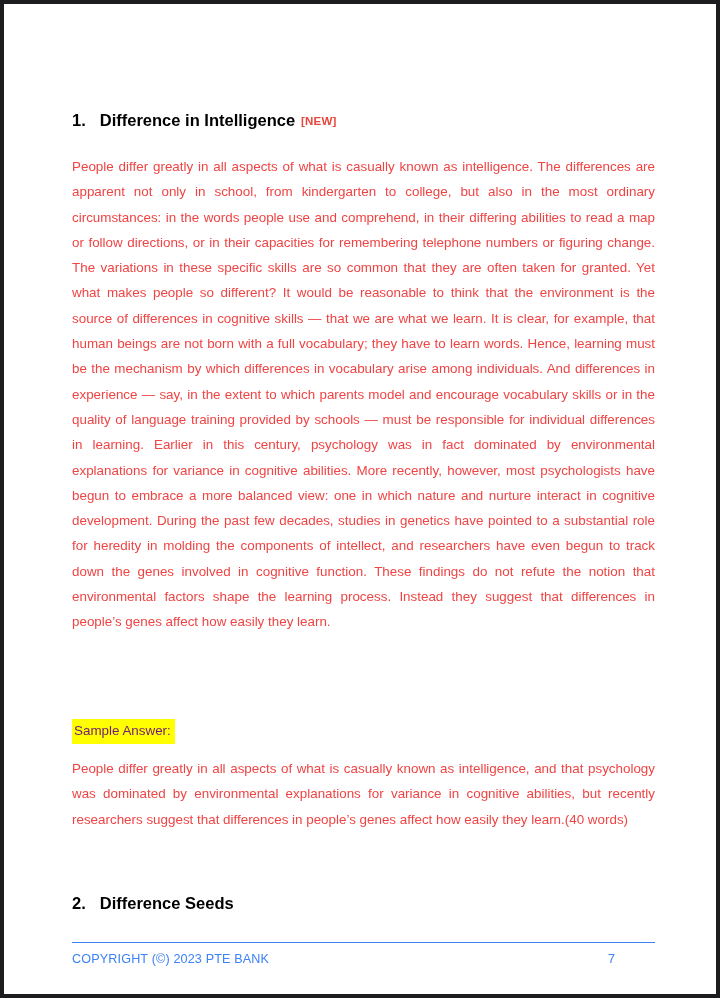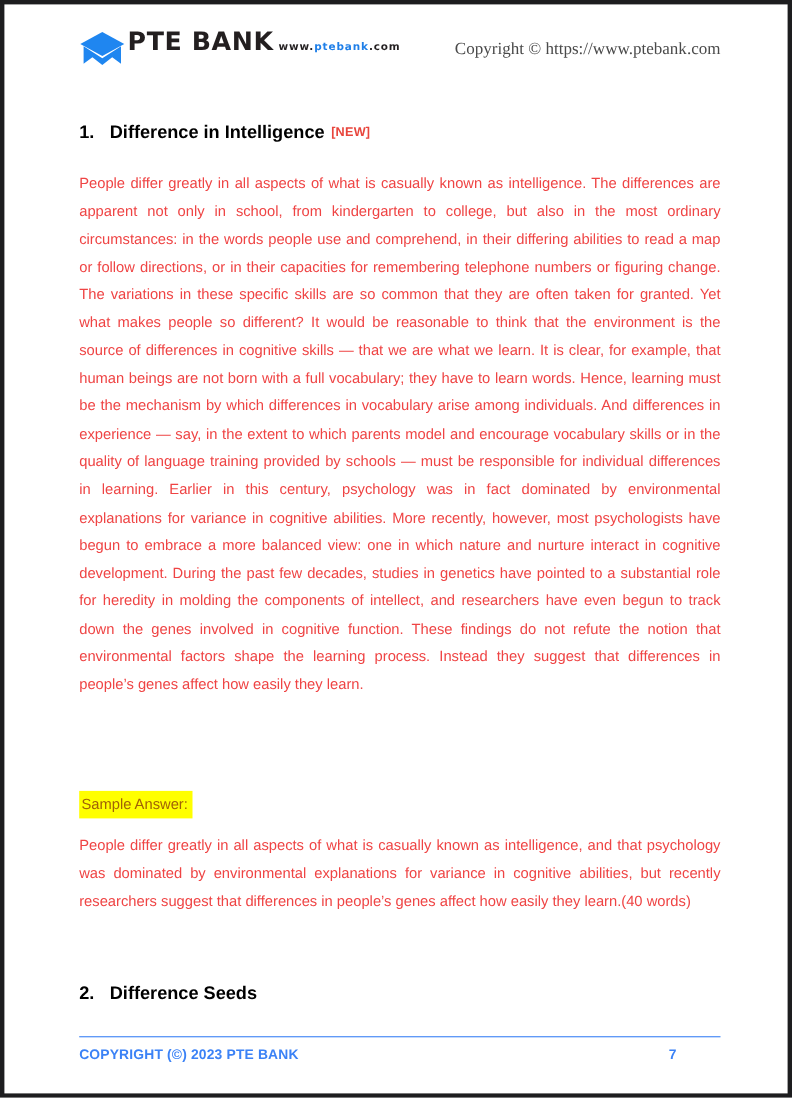--- a/index.html
+++ b/index.html
@@ -121,73 +121,53 @@
     position: absolute;
     left: 3px;
     top: 715px;
   }
   .sample-label {
     display: inline-block;
     background: #ffff00;
     font-size: 13.4px;
     line-height: 20px;
     padding: 2px 4px 3px 2px;
-    color: #a16207;
+    color: #701a75;
   }
 
   
   .footer {
     position: absolute;
     left: 3px;
     top: 938px;
     width: 583px;
     border-top: 1px solid #3b82f6;
     padding-top: 9px;
     display: flex;
     justify-content: space-between;
     align-items: baseline;
-    font-weight: bold;
   }
   .footer-text {
     font-size: 12.6px;
     color: #3b82f6;
     letter-spacing: 0.15px;
     white-space: nowrap;
   }
   .footer-page {
     font-size: 12.6px;
     color: #3b82f6;
     padding-right: 40px;
   }
 </style>
 </head>
 <body>
 
 <div class="page">
   <div class="inner">
 
-    <div class="header">
-
-      <div class="logo">
-        <span class="logo-mark">
-          <svg viewBox="0 0 42 34" width="42" height="34" aria-hidden="true">
-            <polygon points="21,1 41,12 21,23 1,12" fill="#1f86f0"></polygon>
-            <path d="M4,14 L4,30 L12,24 L21,31 L30,24 L38,30 L38,14 L21,25 Z" fill="#1f86f0"></path>
-          </svg>
-        </span>
-        <span class="logo-text">
-          <span class="logo-word">PTE BANK</span>
-          <span class="logo-url">
-            <span>www.</span><span class="blue">ptebank</span><span>.com</span>
-          </span>
-        </span>
-      </div>
-
-      <div class="copyright-top">Copyright © https://www.ptebank.com</div>
-    </div>
 
     <div class="section-heading" id="heading-1">
       <span class="num">1.</span><span>Difference in Intelligence</span><span class="tag-new">[NEW]</span>
     </div>
 
     <div class="body-text" id="paragraph-main">People differ greatly in all aspects of what is casually known as intelligence. The differences are apparent not only in school, from kindergarten to college, but also in the most ordinary circumstances: in the words people use and comprehend, in their differing abilities to read a map or follow directions, or in their capacities for remembering telephone numbers or figuring change. The variations in these specific skills are so common that they are often taken for granted. Yet what makes people so different? It would be reasonable to think that the environment is the source of differences in cognitive skills — that we are what we learn. It is clear, for example, that human beings are not born with a full vocabulary; they have to learn words. Hence, learning must be the mechanism by which differences in vocabulary arise among individuals. And differences in experience — say, in the extent to which parents model and encourage vocabulary skills or in the quality of language training provided by schools — must be responsible for individual differences in learning. Earlier in this century, psychology was in fact dominated by environmental explanations for variance in cognitive abilities. More recently, however, most psychologists have begun to embrace a more balanced view: one in which nature and nurture interact in cognitive development. During the past few decades, studies in genetics have pointed to a substantial role for heredity in molding the components of intellect, and researchers have even begun to track down the genes involved in cognitive function. These findings do not refute the notion that environmental factors shape the learning process. Instead they suggest that differences in people’s genes affect how easily they learn.</div>
 
     <div class="sample-label-wrap">
       <span class="sample-label">Sample Answer:</span>
     </div>

